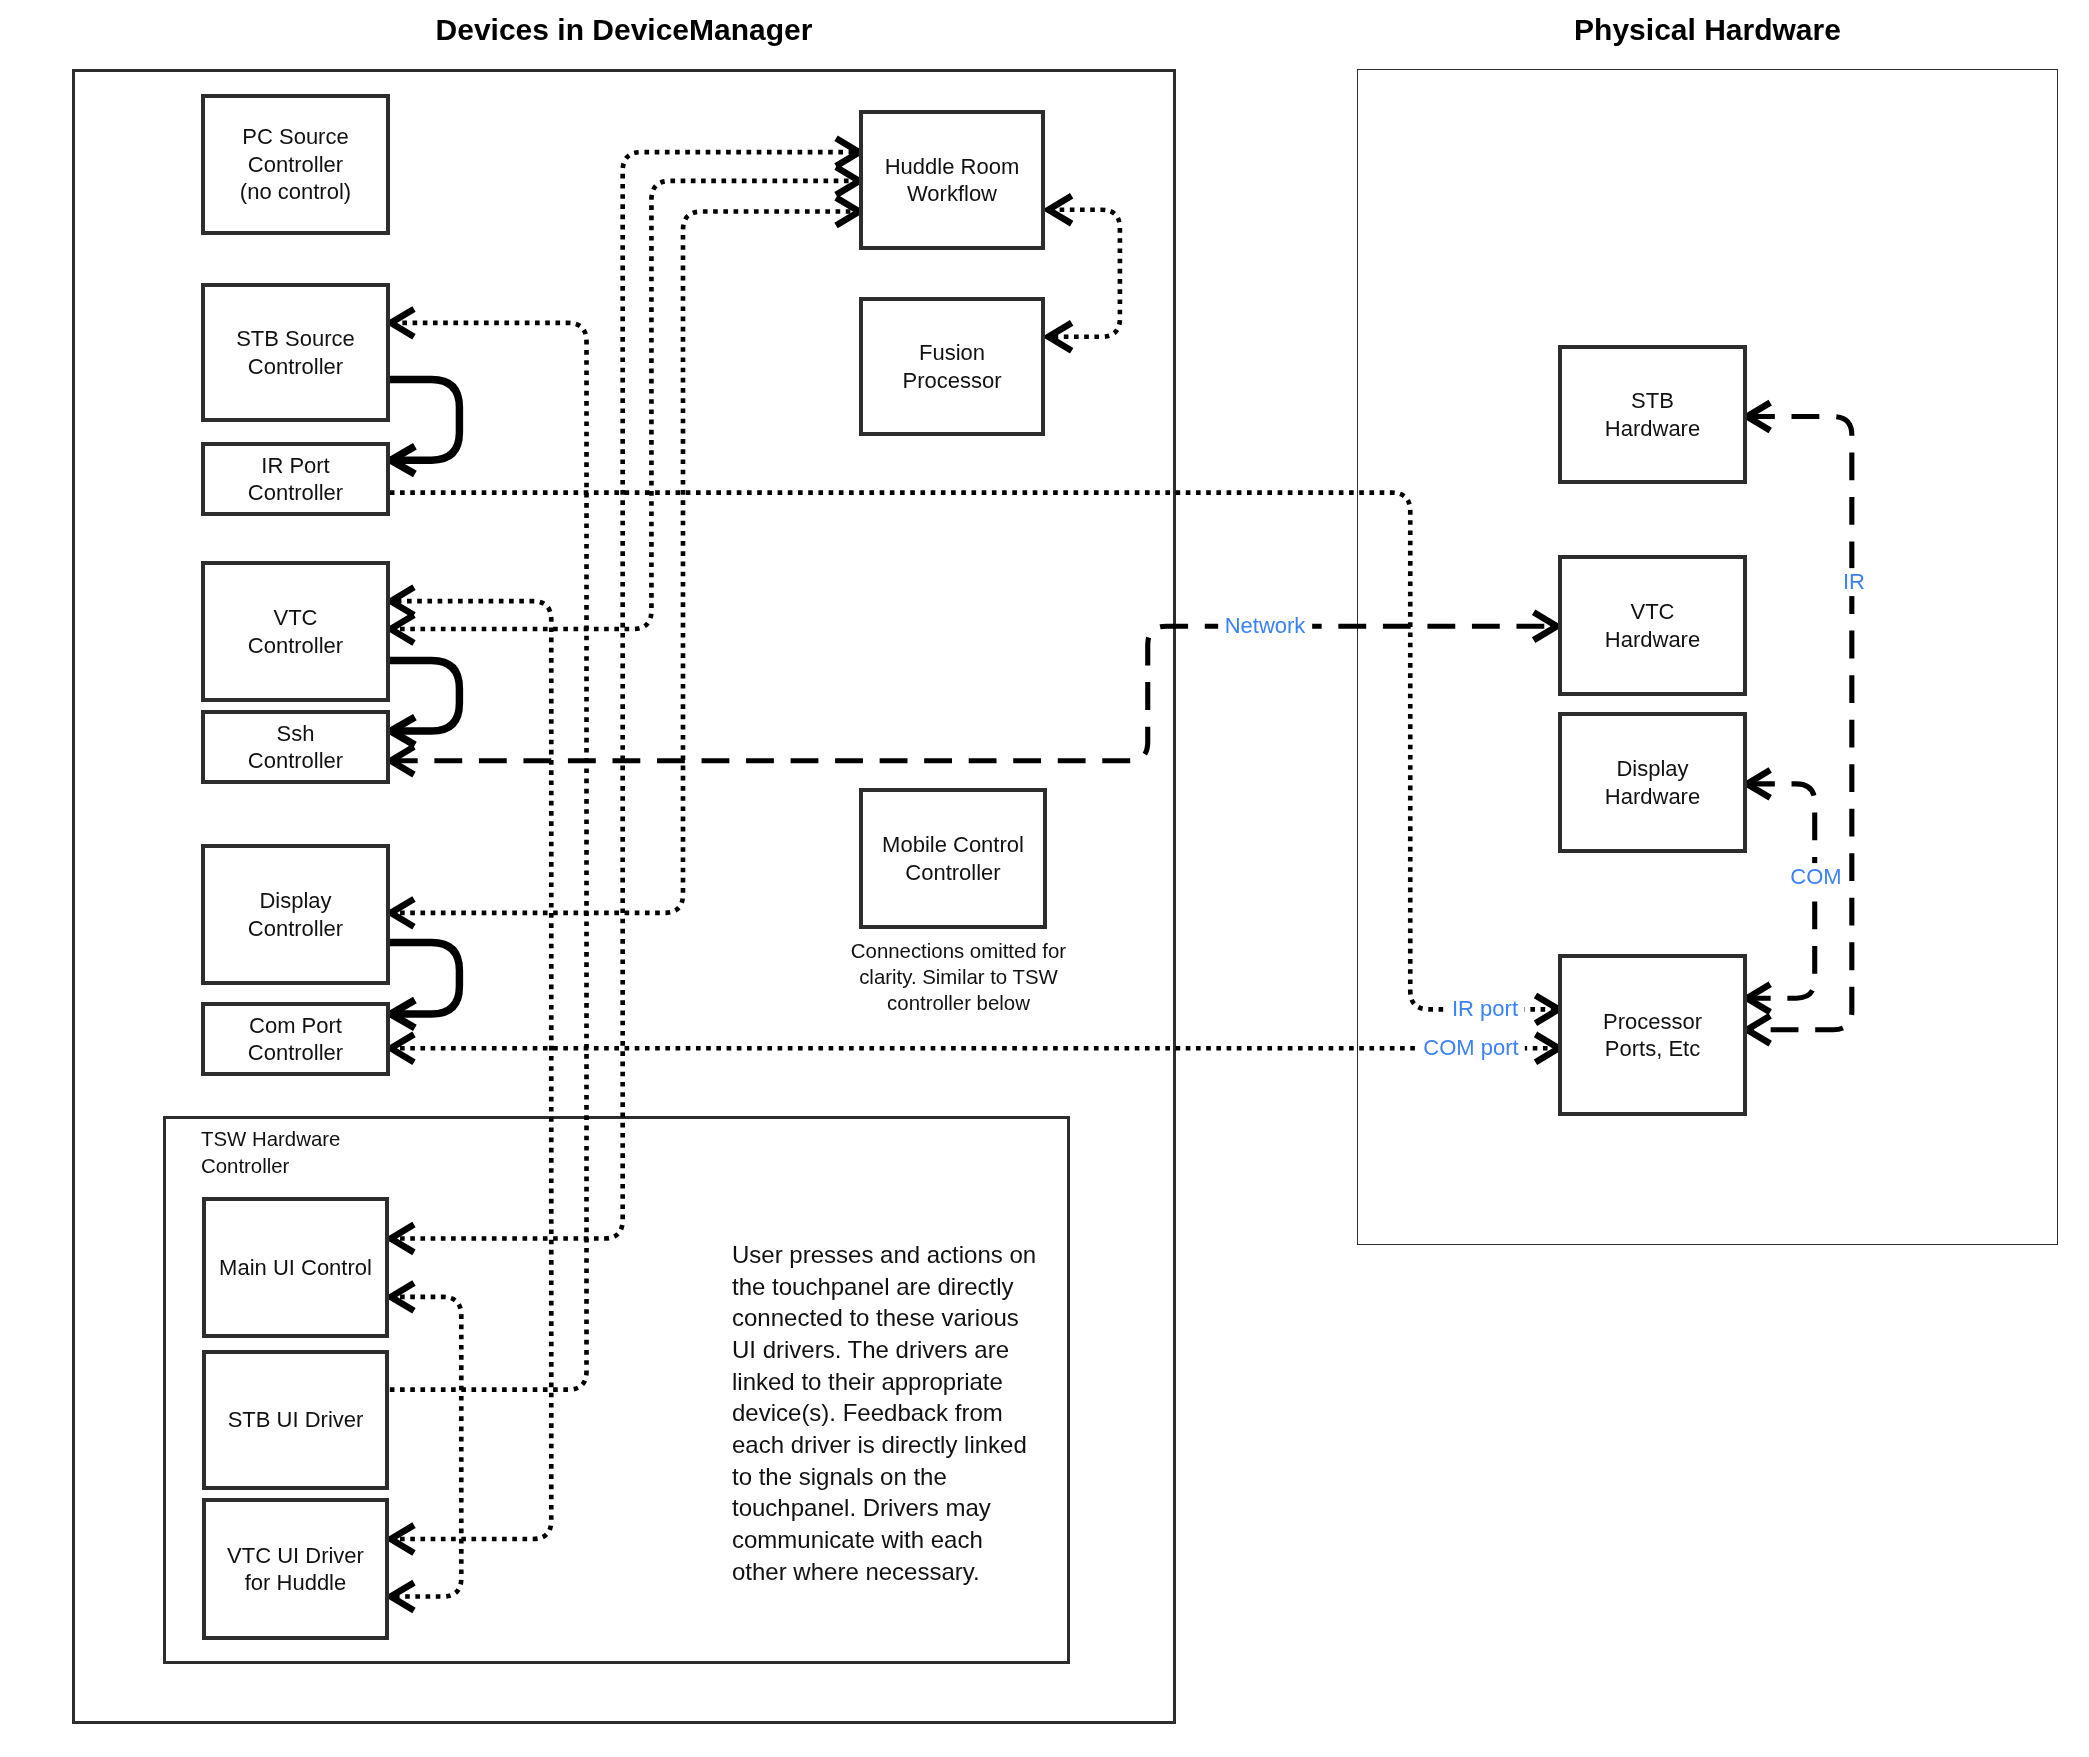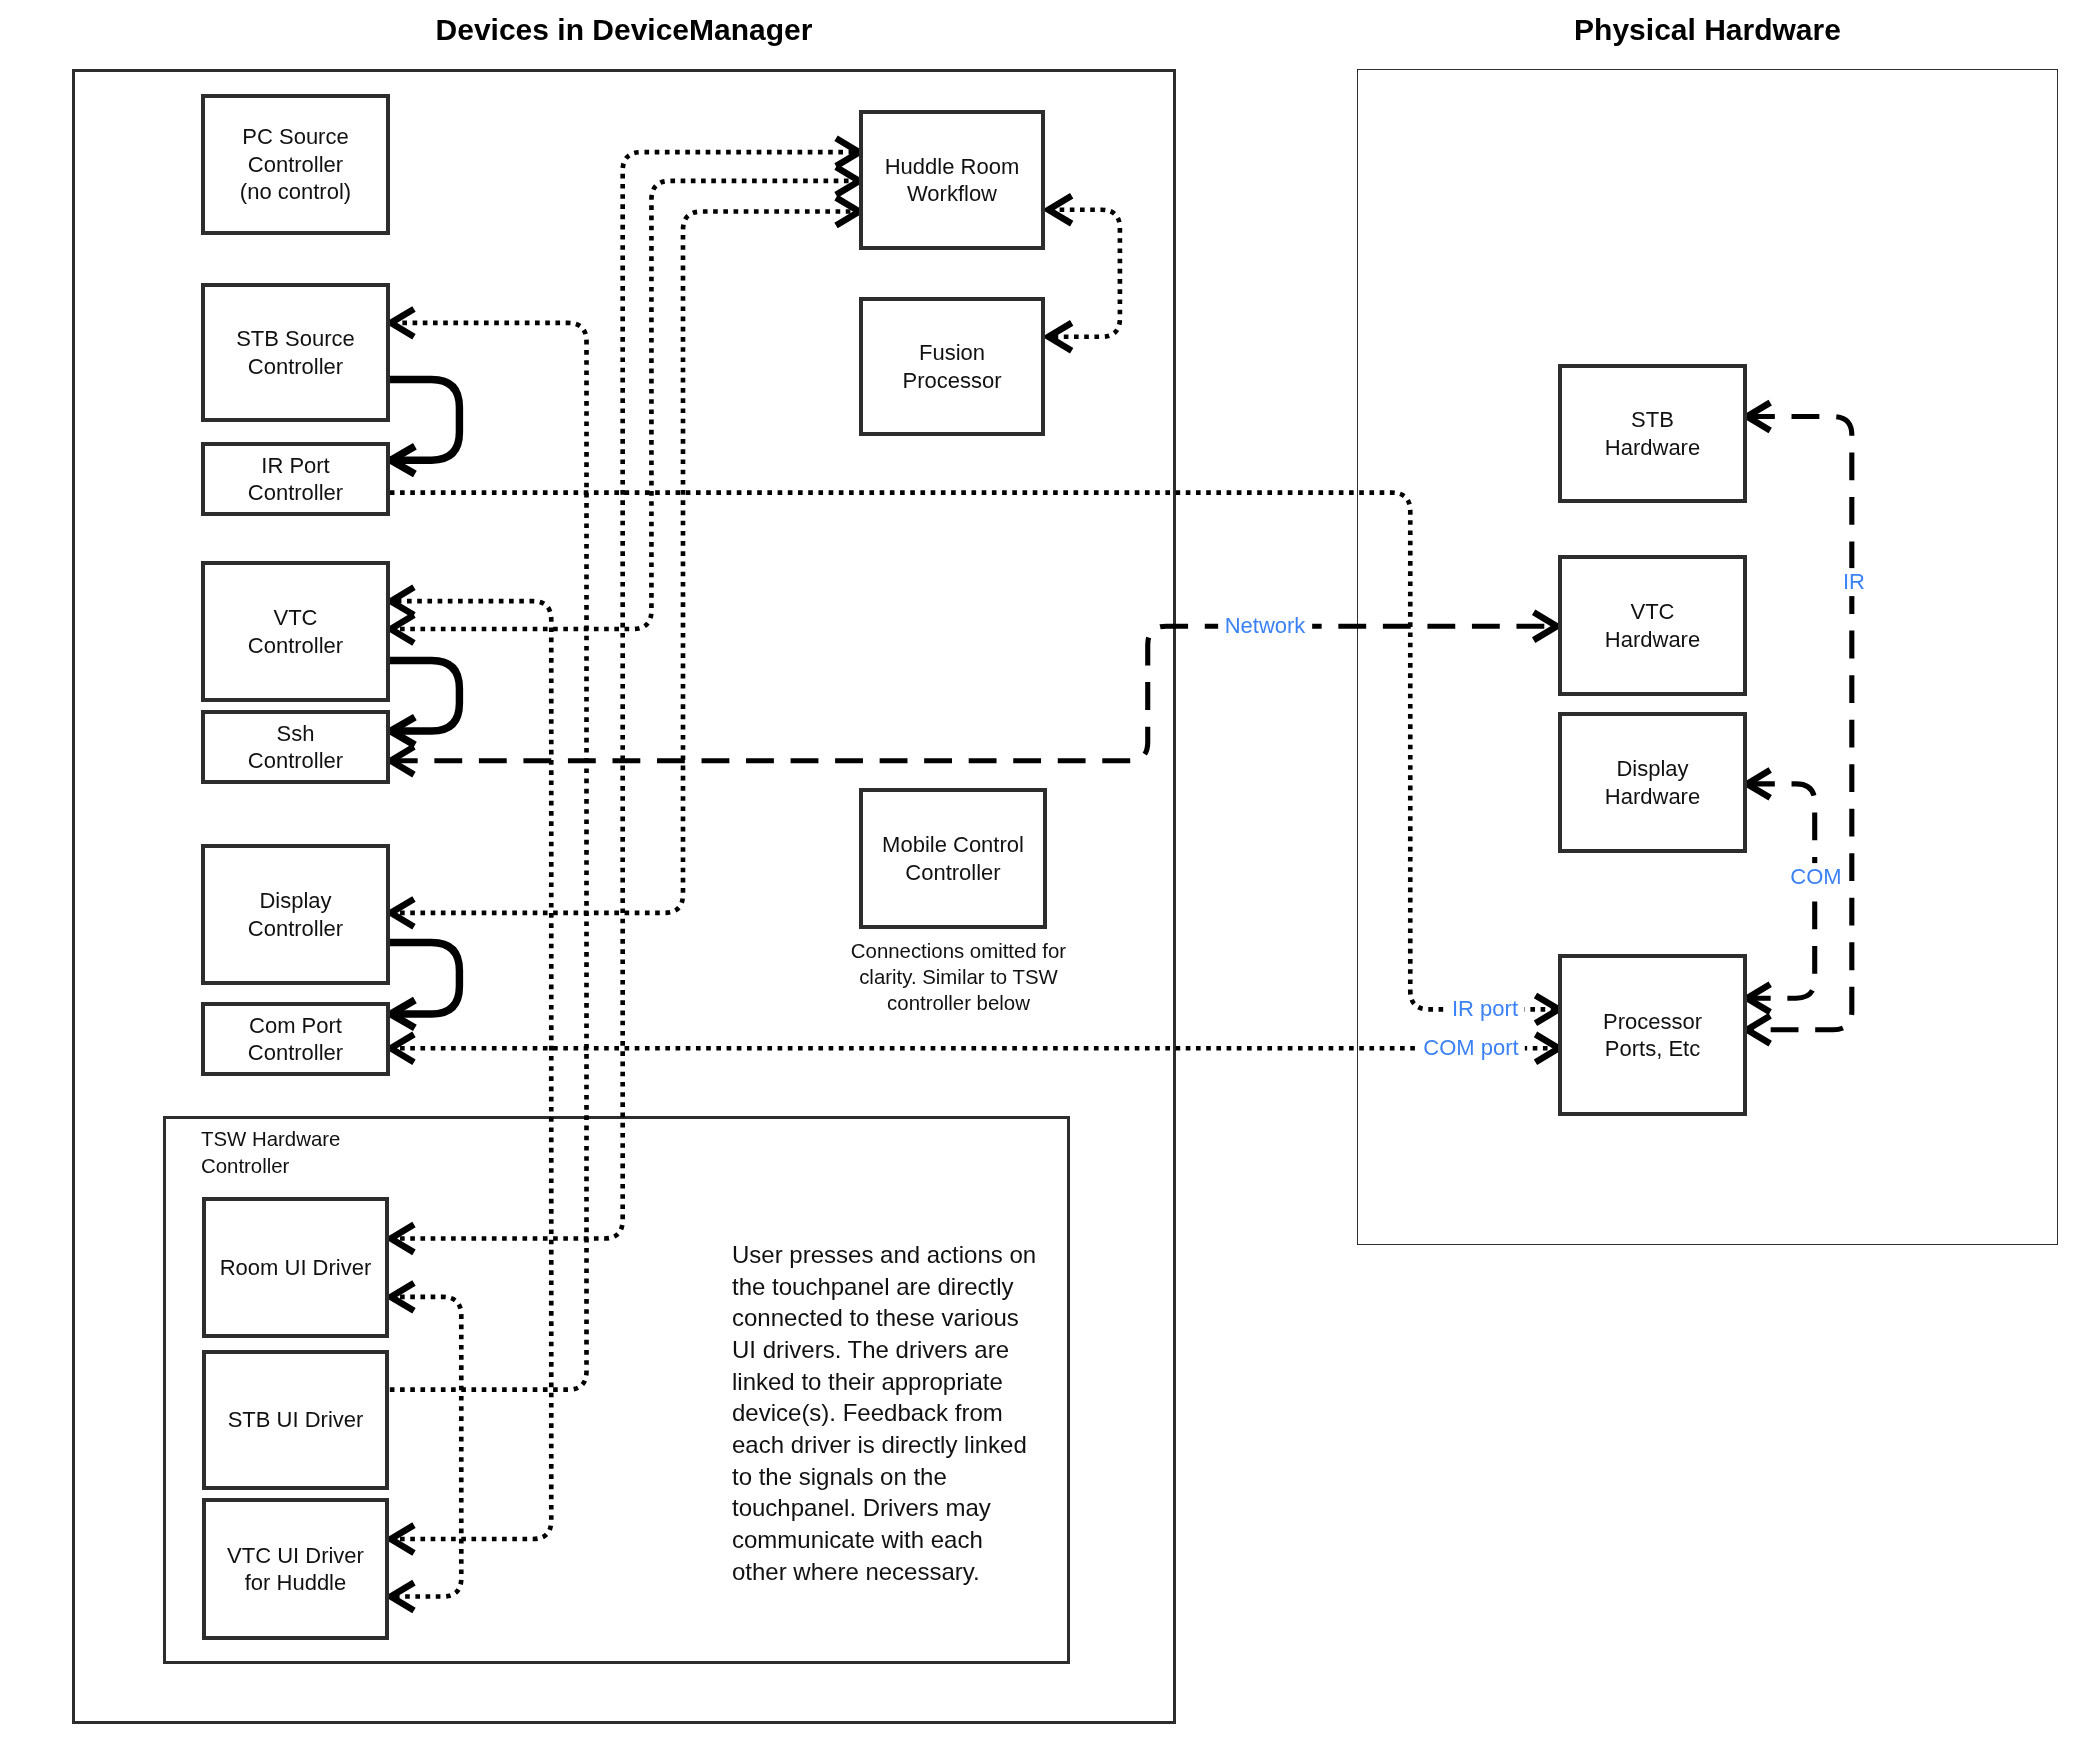--- a/index.html
+++ b/index.html
@@ -121,37 +121,37 @@
   <div class="box" style="left:843px;top:297px;width:186px;height:139px;">Fusion
 Processor</div>
   <div class="box" style="left:843px;top:788px;width:188px;height:141px;">Mobile Control
 Controller</div>
   <div class="note" style="left:796px;top:939px;width:293px;">Connections omitted for
 clarity. Similar to TSW
 controller below</div>
 
   <div class="tsw-label" style="left:185px;top:1126px;">TSW Hardware
 Controller</div>
-  <div class="box" style="left:186px;top:1197px;width:187px;height:141px;">Room UI Driver</div>
+  <div class="box" style="left:186px;top:1197px;width:187px;height:141px;">Main UI Control</div>
   <div class="box" style="left:186px;top:1350px;width:187px;height:140px;">STB UI Driver</div>
   <div class="box" style="left:186px;top:1498px;width:187px;height:142px;">VTC UI Driver
 for Huddle</div>
   <div class="paragraph" style="left:716px;top:1239px;width:364px;">User presses and actions on
 the touchpanel are directly
 connected to these various
 UI drivers.  The drivers are
 linked to their appropriate
 device(s). Feedback from
 each driver is directly linked
 to the signals on the
 touchpanel. Drivers may
 communicate with each
 other where necessary.</div>
 
-  <div class="box" style="left:1542px;top:364px;width:189px;height:139px;">STB
+  <div class="box" style="left:1542px;top:345px;width:189px;height:139px;">STB
 Hardware</div>
   <div class="box" style="left:1542px;top:555px;width:189px;height:141px;">VTC
 Hardware</div>
   <div class="box" style="left:1542px;top:712px;width:189px;height:141px;">Display
 Hardware</div>
   <div class="box" style="left:1542px;top:954px;width:189px;height:162px;">Processor
 Ports, Etc</div>
 
   <span class="wire-label" style="left:1249px;top:626px;">Network</span>
   <span class="wire-label" style="left:1838px;top:582px;">IR</span>

